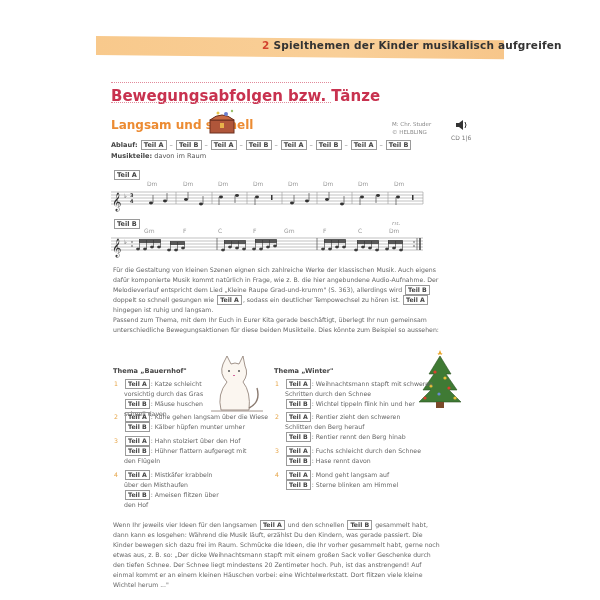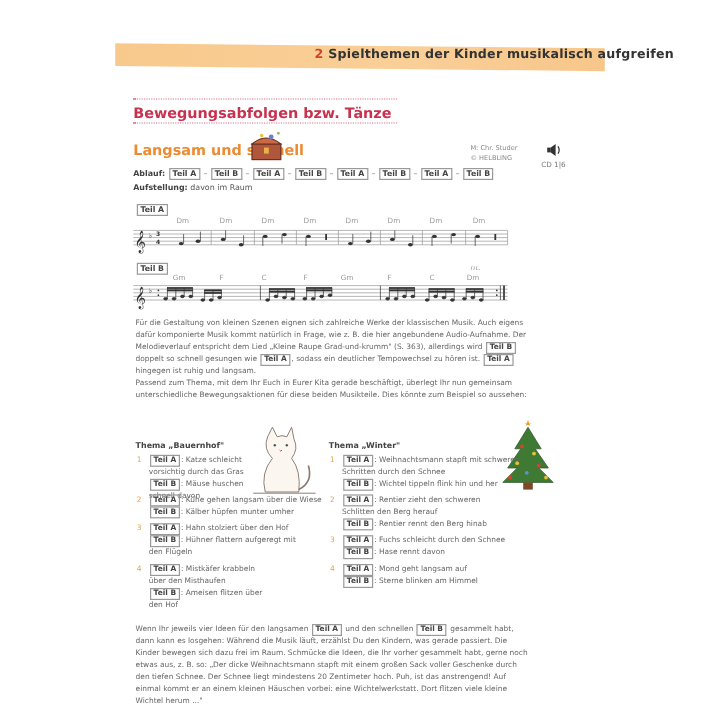--- a/index.html
+++ b/index.html
@@ -11,21 +11,21 @@
   .top-band { position: absolute; left: 96px; top: 0; width: 408px; height: 19px;
               background: linear-gradient(90deg, #f8c98c 0%, #f9cf98 60%, #f7c68a 100%);
               transform: skewY(0.6deg); transform-origin: left top; }
   .top-band-title { position: absolute; left: 262px; top: 3px; font-size: 10.5px;
                     font-weight: bold; color: #333; letter-spacing: 0.2px; white-space: nowrap; }
   .top-band-num { color: #d2432e; margin-right: 4px; }
 
   
   .dotted { position: absolute; left: 111px; width: 220px; height: 0;
             border-top: 1px dotted #e28a9a; }
-  .section-title { position: absolute; left: 111px; top: 51px; font-size: 12px;
+  .section-title { position: absolute; left: 111px; top: 51px; font-size: 15px;
                    color: #c8324f; font-weight: bold; font-family: "DejaVu Sans", sans-serif; }
 
   .song-title { position: absolute; left: 111px; top: 82px; font-size: 12px;
                 color: #ec8b32; font-weight: bold; }
   .chest-icon { position: absolute; left: 206px; top: 72px; width: 34px; height: 28px; }
 
   .credit { position: absolute; left: 392px; top: 84px; font-size: 5.5px; color: #888; line-height: 8px; text-align: left; }
   .speaker-icon { position: absolute; left: 455px; top: 84px; width: 14px; height: 10px; }
   .cd-label { position: absolute; left: 451px; top: 98px; font-size: 6px; color: #777; }
 
@@ -87,21 +87,21 @@
     <path d="M4 3 L8 0 L8 10 L4 7 Z" fill="#333"></path>
     <path d="M10 2 Q12 5 10 8" fill="none" stroke="#333" stroke-width="1"></path>
   </svg>
   <div class="cd-label">CD 1|6</div>
 
   <div class="line" style="top:104px">
     <b>Ablauf:</b>
     <span class="tag">Teil A</span><span class="sep">–</span><span class="tag">Teil B</span><span class="sep">–</span><span class="tag">Teil A</span><span class="sep">–</span><span class="tag">Teil B</span><span class="sep">–</span><span class="tag">Teil A</span><span class="sep">–</span><span class="tag">Teil B</span><span class="sep">–</span><span class="tag">Teil A</span><span class="sep">–</span><span class="tag">Teil B</span>
   </div>
   <div class="line" style="top:116px">
-    <b>Aufstellung:</b>
+    <b>Musikteile:</b>
     <span>davon im Raum</span>
   </div>
 
   <span class="tag staff-label" style="top:134px">Teil A</span>
   <svg class="staff" style="top:144px;height:36px" viewBox="0 0 316 36">
     <g fill="#999" font-size="6" font-family="DejaVu Sans, sans-serif">
       <text x="36" y="6">Dm</text>
         <text x="72" y="6">Dm</text>
         <text x="107" y="6">Dm</text>
         <text x="142" y="6">Dm</text>

